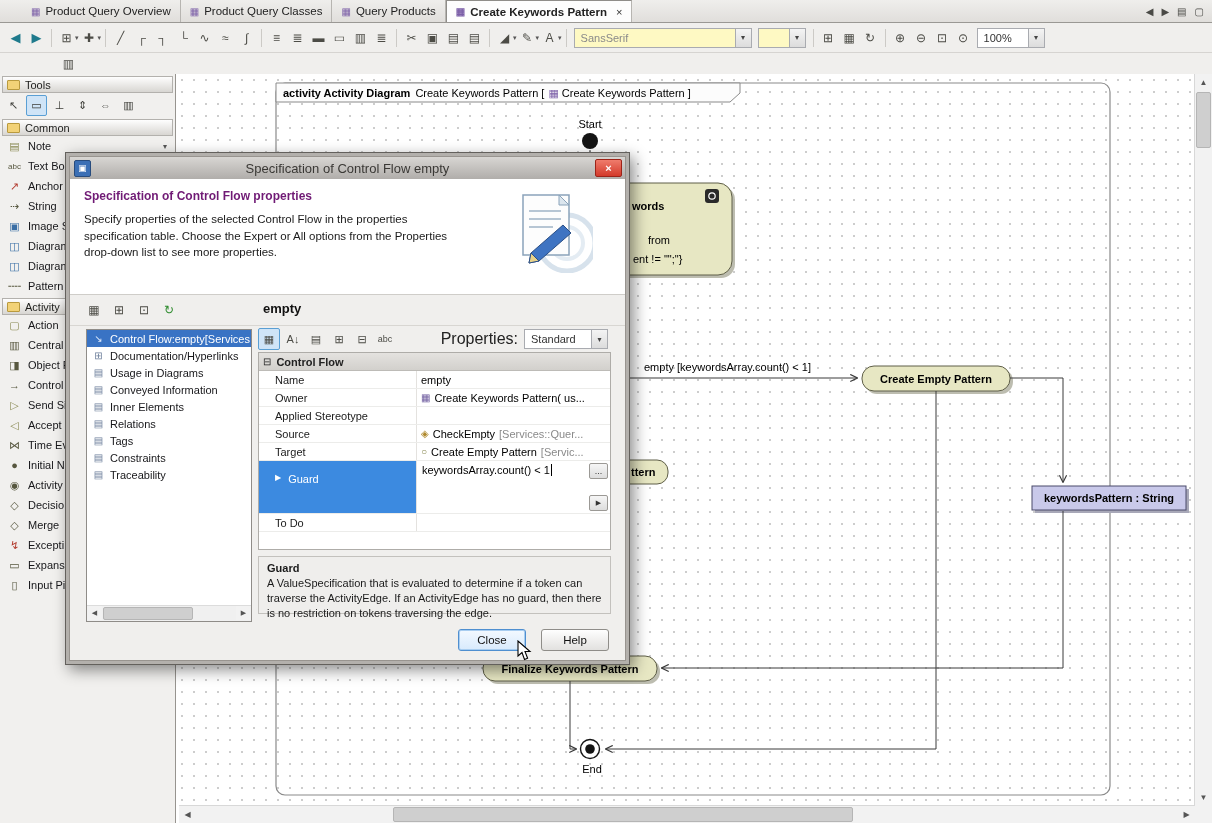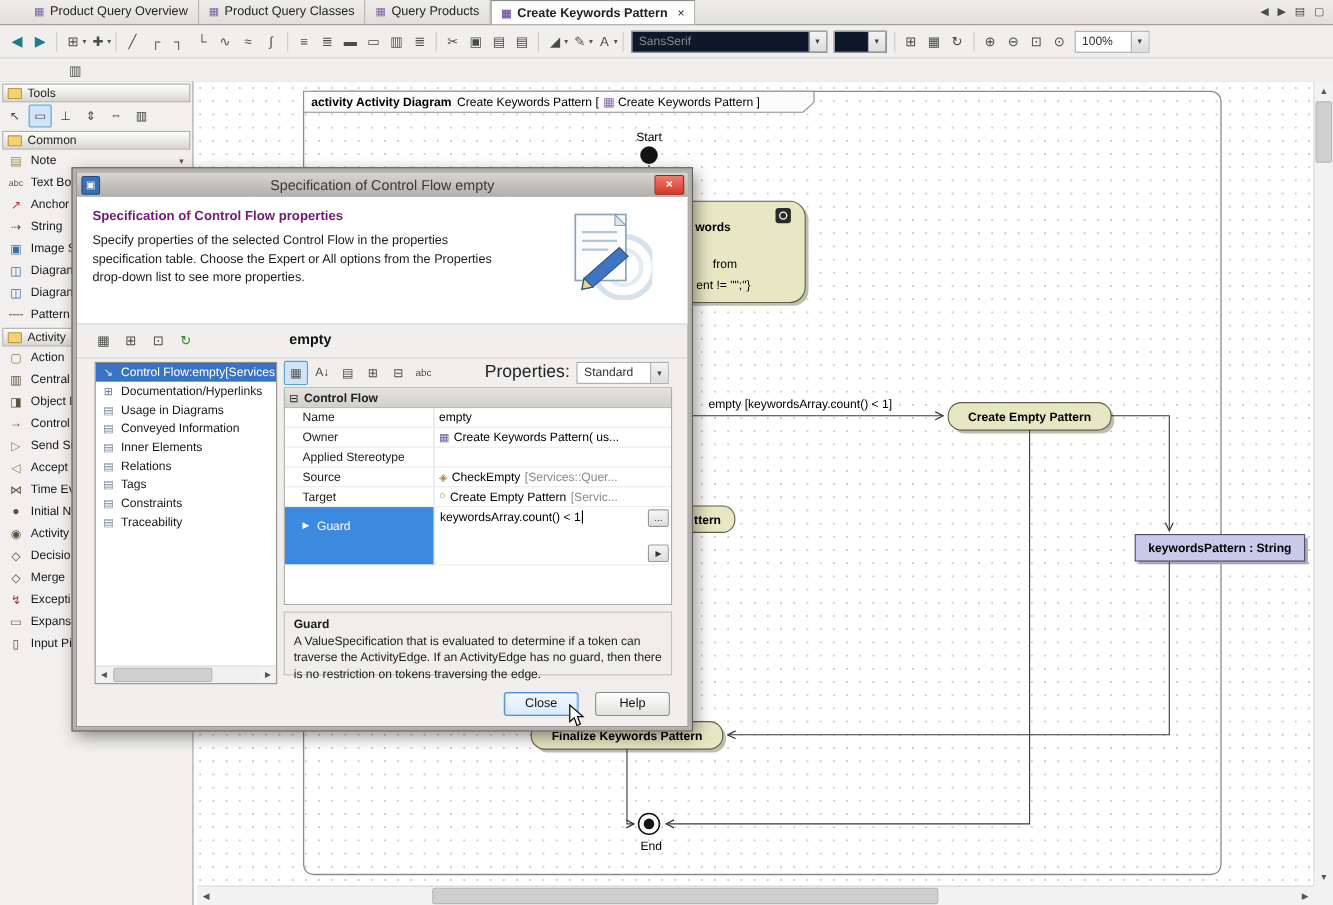--- a/index.html
+++ b/index.html
@@ -18,21 +18,21 @@
   .toolbar{position:absolute;top:23px;left:0;right:0;height:30px;background:#f0efed;border-bottom:1px solid #d6d4d1;display:flex;align-items:center;padding:0 5px;box-sizing:border-box;}
   .toolbar2{position:absolute;top:53px;left:0;right:0;height:21px;background:#f0efed;display:flex;align-items:center;box-sizing:border-box;}
   .tbtn{width:21px;height:21px;display:flex;align-items:center;justify-content:center;color:#4c4c46;font-size:12px;border-radius:2px;flex:0 0 auto;}
   .tbtn.teal{color:#1f7a8c;font-size:13px;}
   .tbtn.green{color:#2e8b2e;}
   .tsep{width:1px;height:18px;background:#cccac6;margin:0 4px;flex:0 0 auto;}
   .dd{font-size:7px;color:#555;margin-left:-2px;}
   .combo{height:20px;border:1px solid #a9abb0;background:#fff;display:flex;align-items:center;font-size:11px;box-sizing:border-box;margin:0 3px;}
   .combo .ctext{flex:1;padding-left:6px;color:#333;white-space:nowrap;overflow:hidden;}
   .combo .cbtn{width:15px;height:100%;border-left:1px solid #a9abb0;background:linear-gradient(#f4f4f4,#dcdcdc);display:flex;align-items:center;justify-content:center;font-size:8px;color:#444;}
-  .combo.dis{background:#0f172a;}
+  .combo.dis{background:#fef9c3;}
   .combo.dis .ctext{color:#8a8a8a;}
 
   
   .palette{position:absolute;left:0;top:74px;width:176px;bottom:0;background:#f1f0ee;border-right:1px solid #97948f;box-sizing:border-box;overflow:hidden;}
   .phead{height:17px;margin:2px 2px 0 2px;background:linear-gradient(#fefefe,#d8d6d2);border:1px solid #b3b1ad;display:flex;align-items:center;gap:5px;font-size:11px;color:#1d1d1b;padding-left:4px;box-sizing:border-box;}
   .pfold{width:11px;height:8px;background:#f2d277;border:1px solid #b99a3e;border-radius:1px;flex:0 0 auto;}
   .toolsrow{height:22px;display:flex;align-items:center;gap:2px;padding:1px 0 1px 3px;}
   .toolbtn{width:19px;height:19px;display:flex;align-items:center;justify-content:center;font-size:11px;color:#3d3d38;border:1px solid transparent;border-radius:2px;}
   .toolbtn.sel{border:1px solid #5a9fd4;background:#cfe4f7;}
   .pitem{height:20px;display:flex;align-items:center;gap:6px;padding-left:7px;font-size:11px;color:#17171a;}
@@ -75,21 +75,21 @@
   .treehsb .sarrow{width:15px;height:14px;font-size:7px;}
   .props{position:absolute;left:188px;top:0;right:14px;}
   .ptb{height:26px;display:flex;align-items:center;gap:3px;}
   .ptb .tbtn{width:20px;height:20px;font-size:11px;}
   .ptb .tbtn.sel{border:1px solid #5a9fd4;background:#cfe4f7;border-radius:2px;}
   .ptb .plabel{margin-left:auto;font-size:16px;color:#222;}
   .ptb .combo{width:84px;height:20px;}
   .ptable{border:1px solid #aeaca8;background:#fff;height:198px;overflow:hidden;font-size:11px;box-sizing:border-box;}
   .pgroup{height:17px;background:linear-gradient(#e4e2df,#d2d0cc);border-bottom:1px solid #bdbbb7;display:flex;align-items:center;gap:5px;font-weight:bold;color:#222;padding-left:4px;}
   .prow{display:flex;height:17px;border-bottom:1px solid #ececea;}
-  .pname{width:136px;flex:0 0 auto;border-right:1px solid #e4e2df;display:flex;align-items:center;padding-left:16px;box-sizing:border-box;color:#1a1a1a;}
+  .pname{width:158px;flex:0 0 auto;border-right:1px solid #e4e2df;display:flex;align-items:center;padding-left:16px;box-sizing:border-box;color:#1a1a1a;}
   .pval{flex:1;display:flex;align-items:center;gap:4px;padding-left:4px;white-space:nowrap;overflow:hidden;color:#000;}
   .pval .suffix{color:#8a8a8a;}
   .vicon{font-size:10px;flex:0 0 auto;}
   .vicon.purple{color:#6d5a9e;}
   .vicon.gold{color:#b08a2e;}
   .vicon.tan{color:#8a8a54;}
   .prow.guard{height:52px;border-bottom:1px solid #ececea;}
   .prow.guard .pname{background:#3c8ae0;color:#fff;align-items:flex-start;padding-top:12px;gap:5px;}
   .prow.guard .pname .exp{font-size:8px;margin-right:2px;}
   .gval{flex:1;position:relative;background:#fff;}
@@ -514,20 +514,26 @@
               <div class="pname">
                 <span class="exp">▶</span>
                 <span>Guard</span>
               </div>
               <div class="gval">
                 <span class="gtext"><span>keywordsArray.count() &lt; 1</span><span class="caret"></span></span>
                 <span class="minibtn dots">...</span>
                 <span class="minibtn play">▶</span>
               </div>
             </div>
+            <div class="prow">
+              <div class="pname">To Do</div>
+              <div class="pval">
+                  <span></span>
+                </div>
+            </div>
           </div>
 
           <div class="pdesc">
             <span class="dtitle">Guard</span><br>
             <span>A ValueSpecification that is evaluated to determine if a token can traverse the ActivityEdge. If an ActivityEdge has no guard, then there is no restriction on tokens traversing the edge.</span>
           </div>
         </div>
       </div>
 
       <div class="dlg-buttons">

